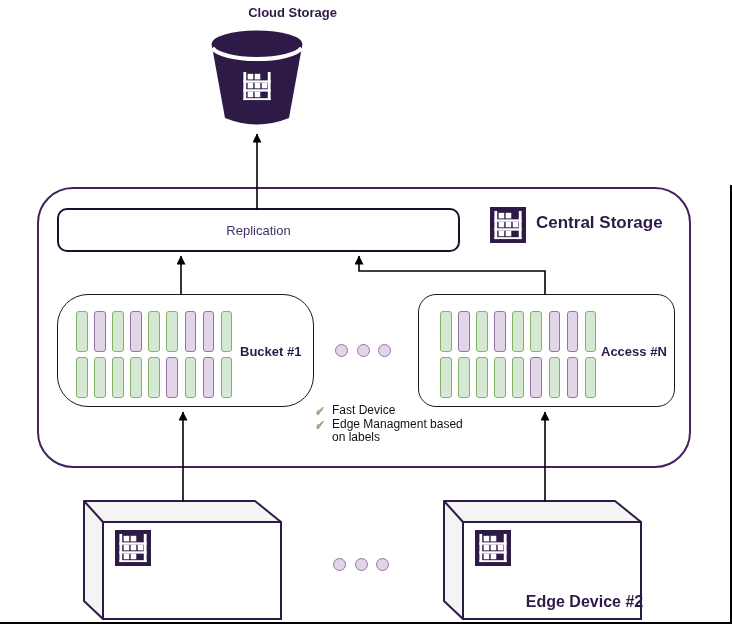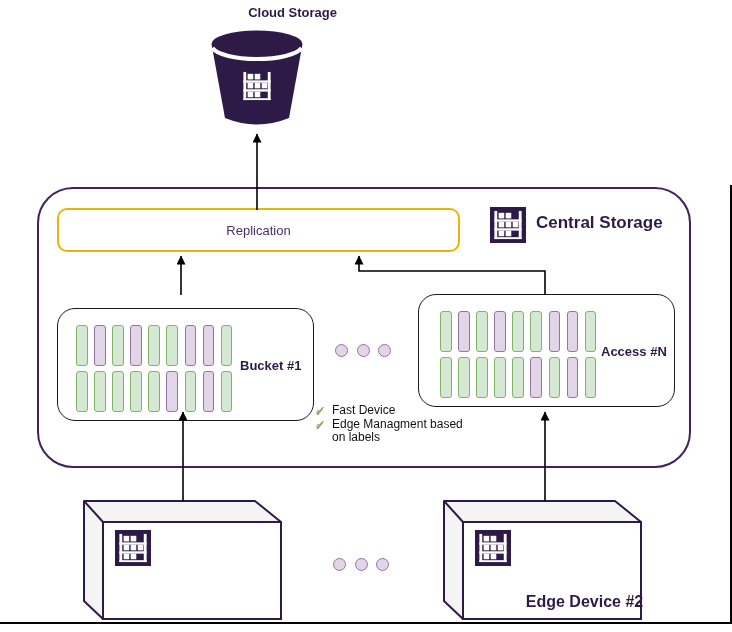--- a/index.html
+++ b/index.html
@@ -12,29 +12,29 @@
   
   #edge-right{left:730px;top:185px;width:2px;height:439px;background:#000;}
   #edge-bottom{left:0px;top:622px;width:732px;height:2px;background:#000;}
 
   
   #cloud-label{left:177px;top:5px;width:160px;text-align:right;font-size:13px;font-weight:bold;}
   #cloud-bucket{left:209px;top:27px;}
 
   
   #central-box{left:37px;top:187px;width:650px;height:277px;border:2px solid #42215f;border-radius:36px;background:#fff;}
-  #replication-box{left:57px;top:208px;width:399px;height:40px;border:2px solid #eab308;border-radius:10px;
+  #replication-box{left:57px;top:208px;width:399px;height:40px;border:2px solid #0f172a;border-radius:10px;
     display:flex;align-items:center;justify-content:center;font-size:13px;color:#443266;background:#fff;}
   .shelf-badge{width:36px;height:36px;background:#2e1a47;display:flex;align-items:center;justify-content:center;}
   #central-icon{left:490px;top:207px;}
   #central-label{left:536px;top:213px;font-size:17px;font-weight:bold;}
 
   
   .bucket-box{width:255px;height:111px;border:1.5px solid #1a1a1a;border-radius:18px;background:#fff;}
-  #bucket-1{left:57px;top:308px;}
+  #bucket-1{left:57px;top:294px;border-radius:31px;}
   #bucket-n{left:418px;top:294px;}
   .bars{position:absolute;top:16px;}
   #bucket-1 .bars{left:18px;}
   #bucket-n .bars{left:21px;}
   .bar-row{display:flex;gap:6.6px;margin-bottom:5px;}
   .bar{width:11.5px;height:41px;border:1px solid;border-radius:3px;box-sizing:border-box;}
   .bar.g{background:#d5e8d4;border-color:#82b366;}
   .bar.p{background:#e1d5e7;border-color:#9673a6;}
   .bucket-label{position:absolute;left:182px;top:49px;font-size:13px;font-weight:bold;white-space:nowrap;}
 

